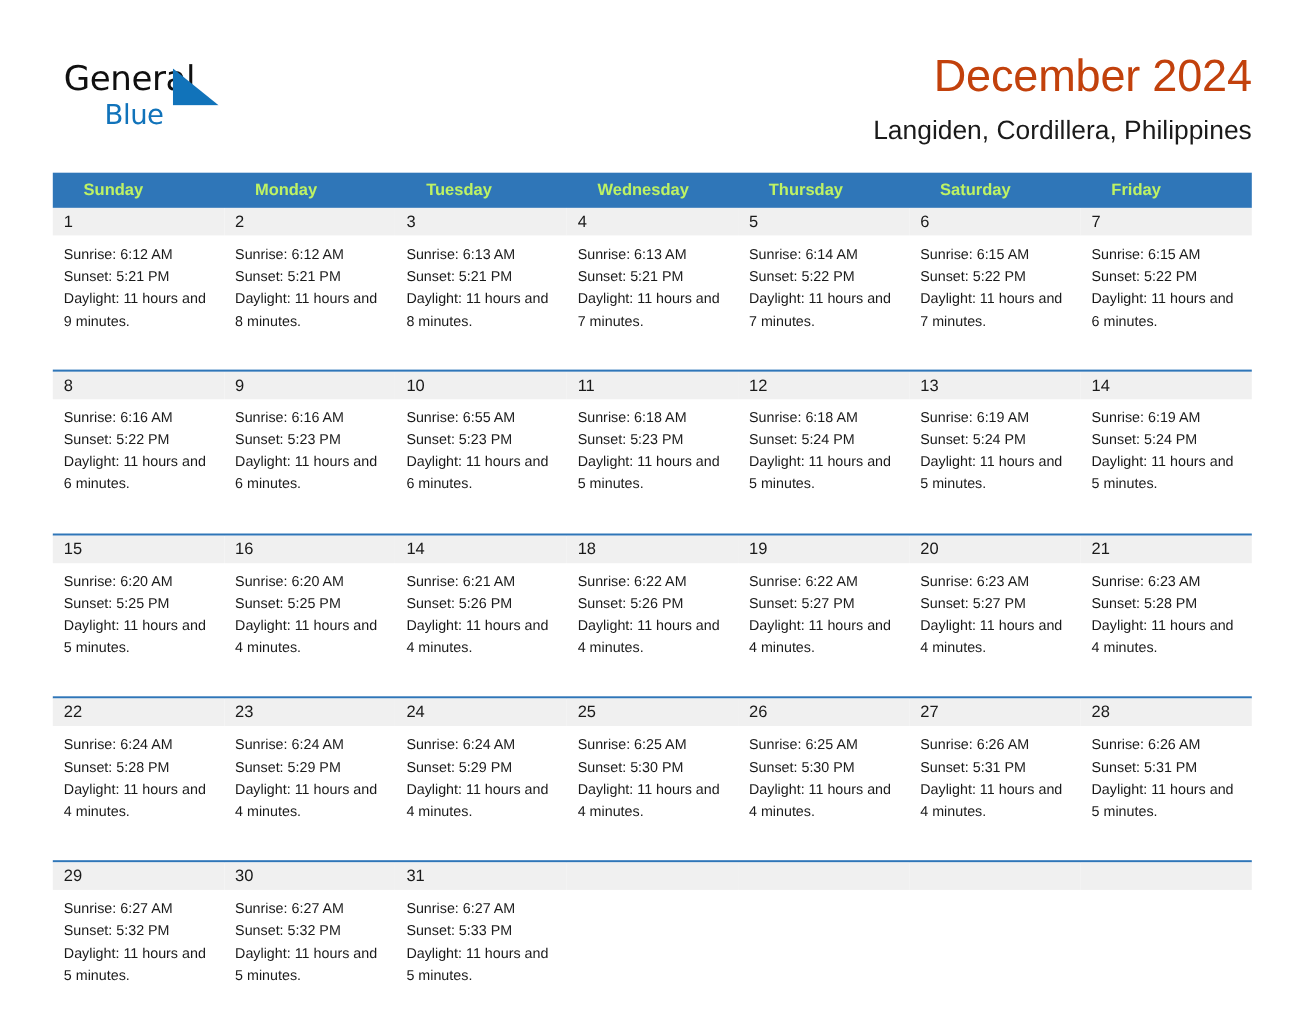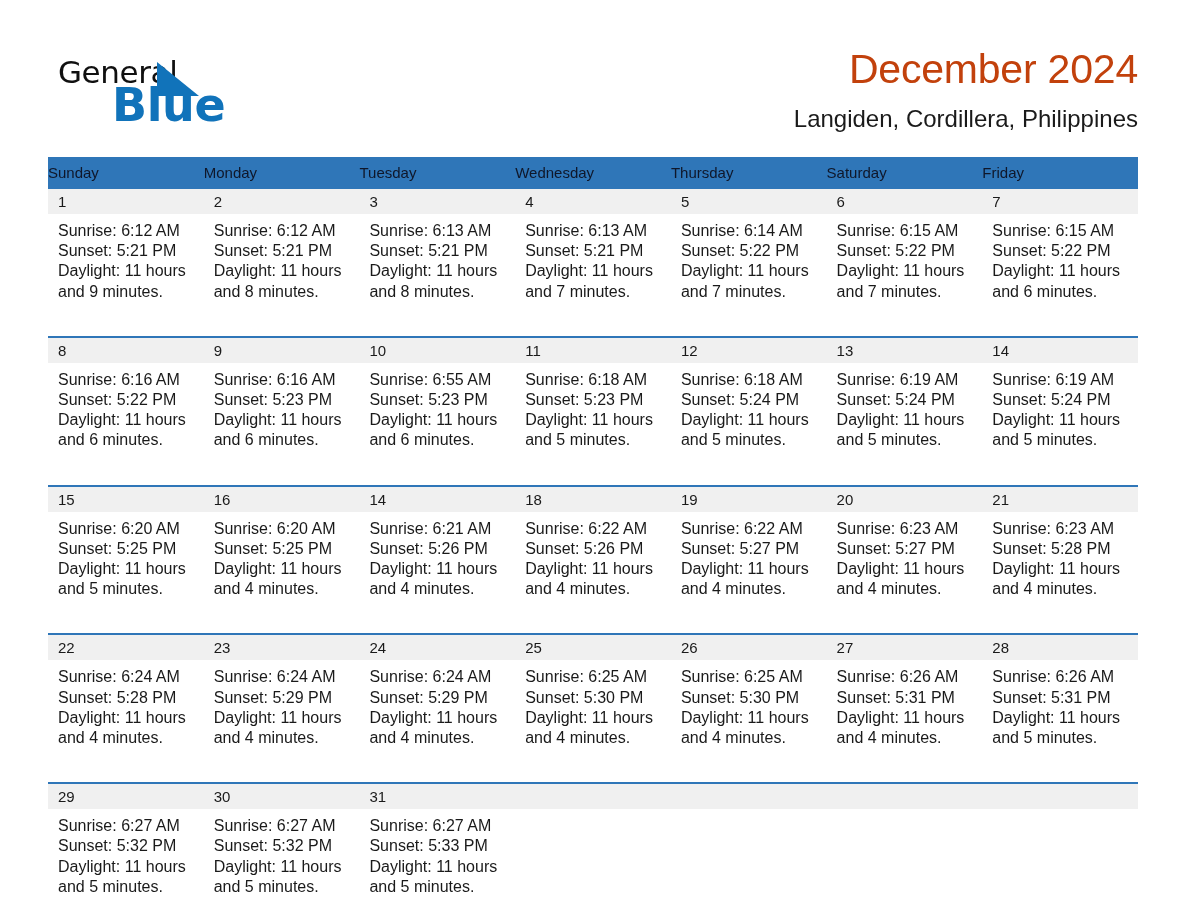--- a/index.html
+++ b/index.html
@@ -42,27 +42,27 @@
     top: 0;
     font-size: 31px;
     letter-spacing: -0.4px;
     color: #101010;
     font-family: "DejaVu Sans", sans-serif;
     font-weight: 400;
     line-height: 40px;
   }
   .logo-blue {
     position: absolute;
-    left: 54px;
+    left: 37px;
     top: 33px;
-    font-size: 46px;
+    font-size: 25px;
     letter-spacing: -0.4px;
     color: #1173ba;
     font-family: "DejaVu Sans", sans-serif;
-    font-weight: 700;
+    font-weight: 400;
     line-height: 40px;
   }
   .logo-triangle {
     position: absolute;
     left: 99px;
     top: 10px;
     width: 42px;
     height: 34px;
     background: #1173ba;
     clip-path: polygon(0 0, 100% 100%, 0 100%);
@@ -100,26 +100,27 @@
     width: 1090px;
   }
   .dow-row {
     display: flex;
     width: 100%;
     background: #2f76b8;
     height: 32px;
   }
   .dow {
     flex: 1 1 0;
-    color: #0f172a;
+    color: #bef264;
     font-size: 15px;
     line-height: 32px;
-    padding-left: 0;
+    padding-left: 28px;
     white-space: nowrap;
     overflow: hidden;
+    font-weight: bold;
   }
 
   .week {
     display: flex;
     width: 100%;
     border-top: 2px solid #2f76b8;
   }
   .week.first { border-top: none; }
   .week-spacer {
     height: 22px;
@@ -137,21 +138,21 @@
     height: 25px;
     font-size: 15px;
     color: #1a1a1a;
     line-height: 25px;
     padding-left: 10px;
     white-space: nowrap;
   }
   .cell.empty .daynum { color: transparent; }
   .info {
     padding: 7px 8px 0 10px;
-    font-size: 16px;
+    font-size: 13px;
     line-height: 20.2px;
     color: #1a1a1a;
   }
   .info div { white-space: nowrap; }
   .info .wrap { white-space: normal; }
 </style>
 </head>
 <body>
 
 <div class="page">

